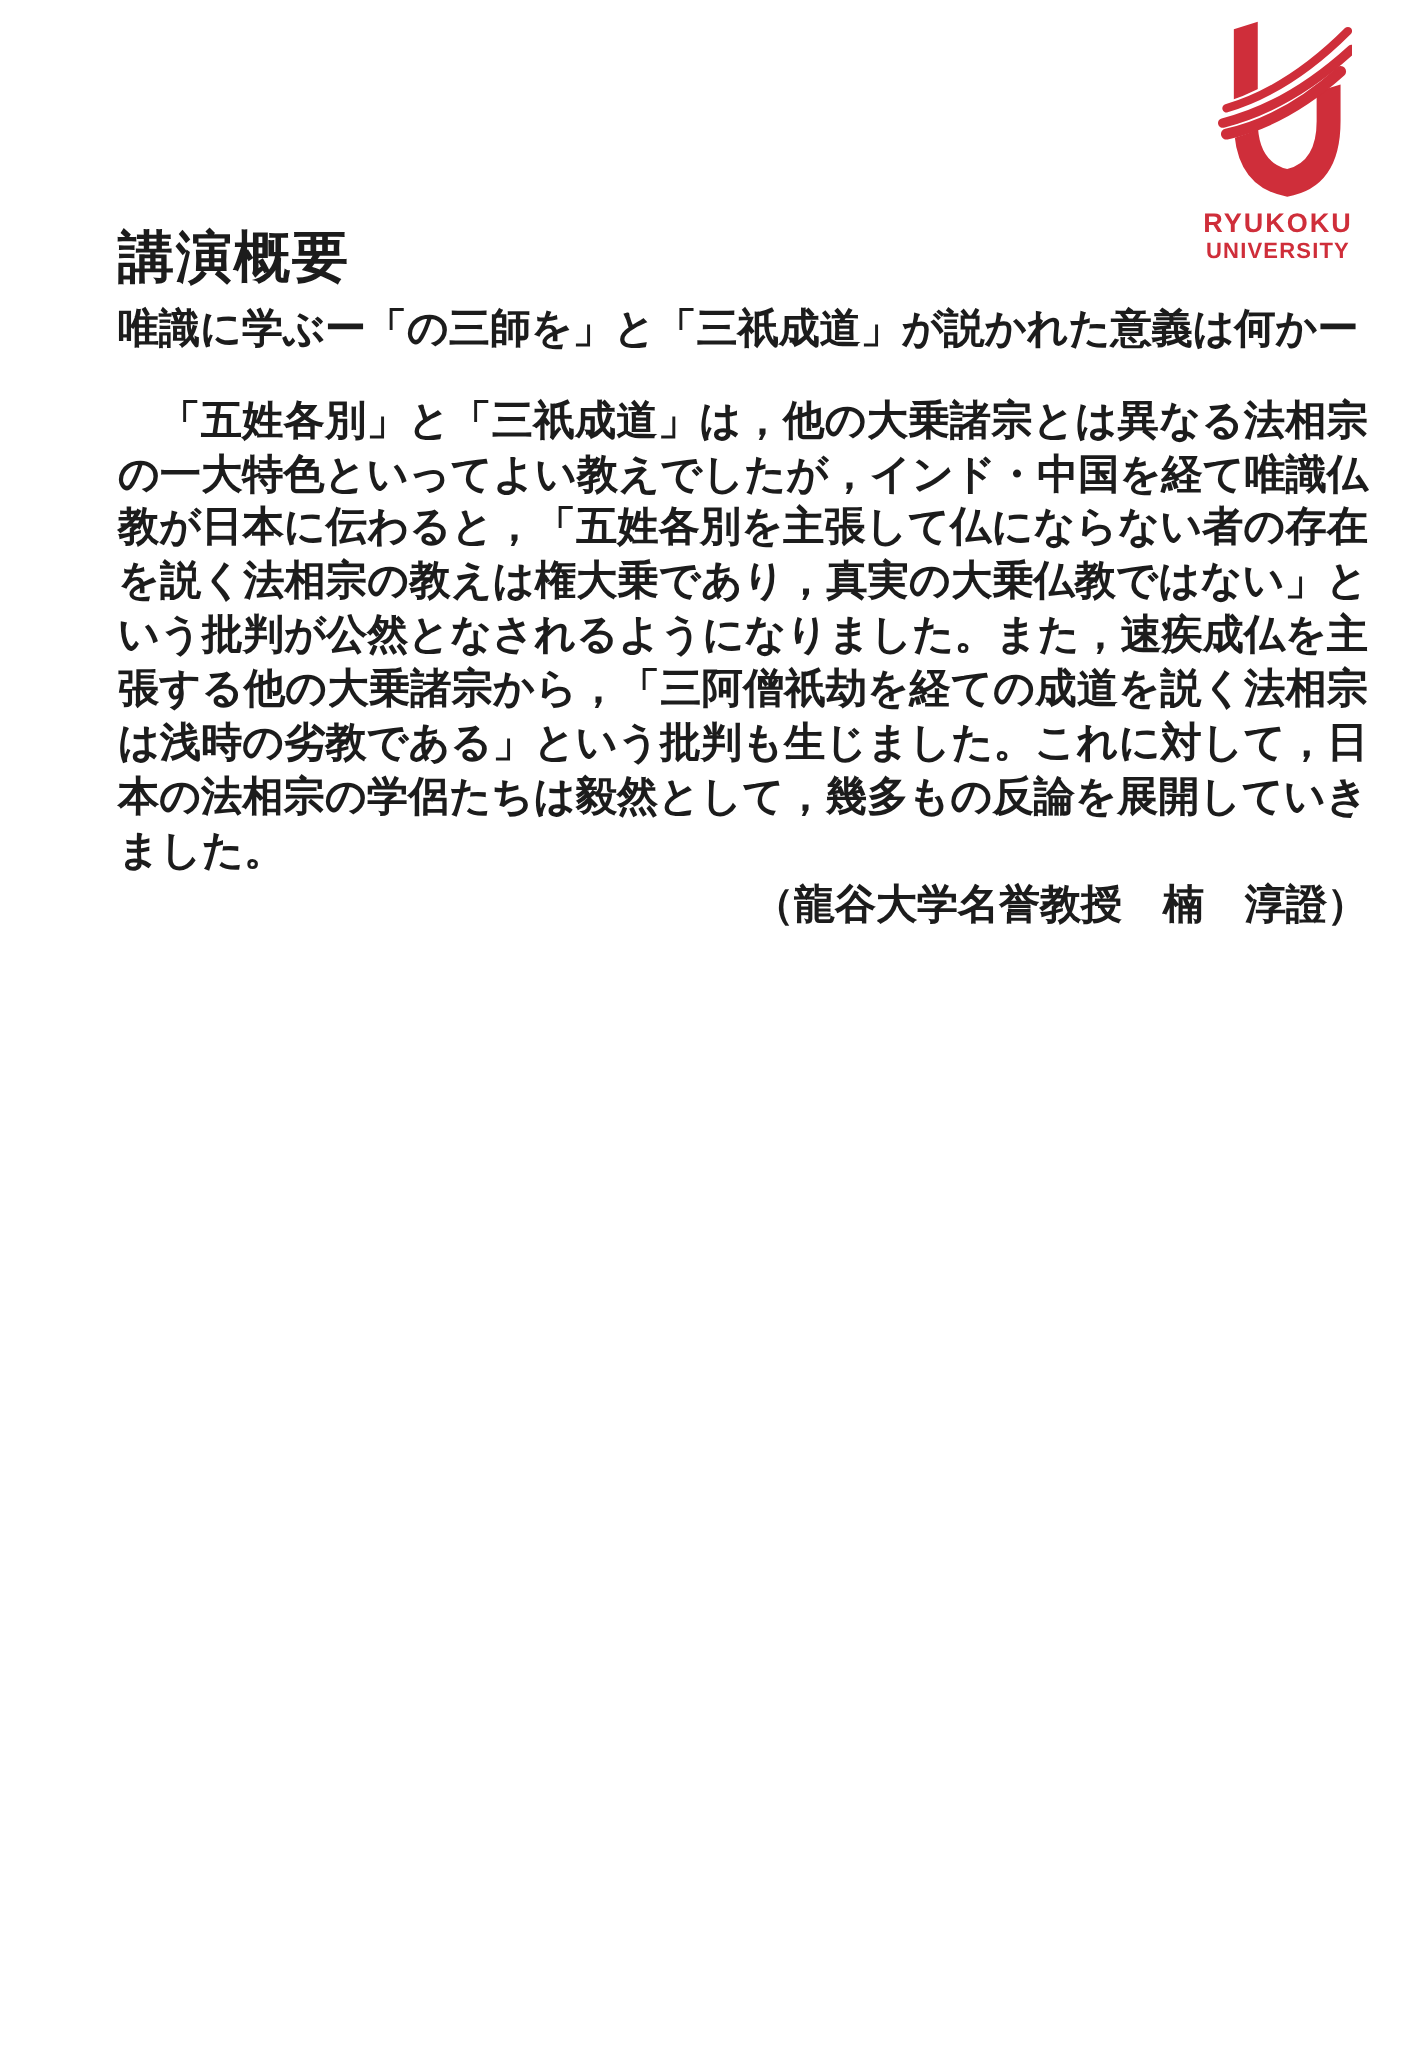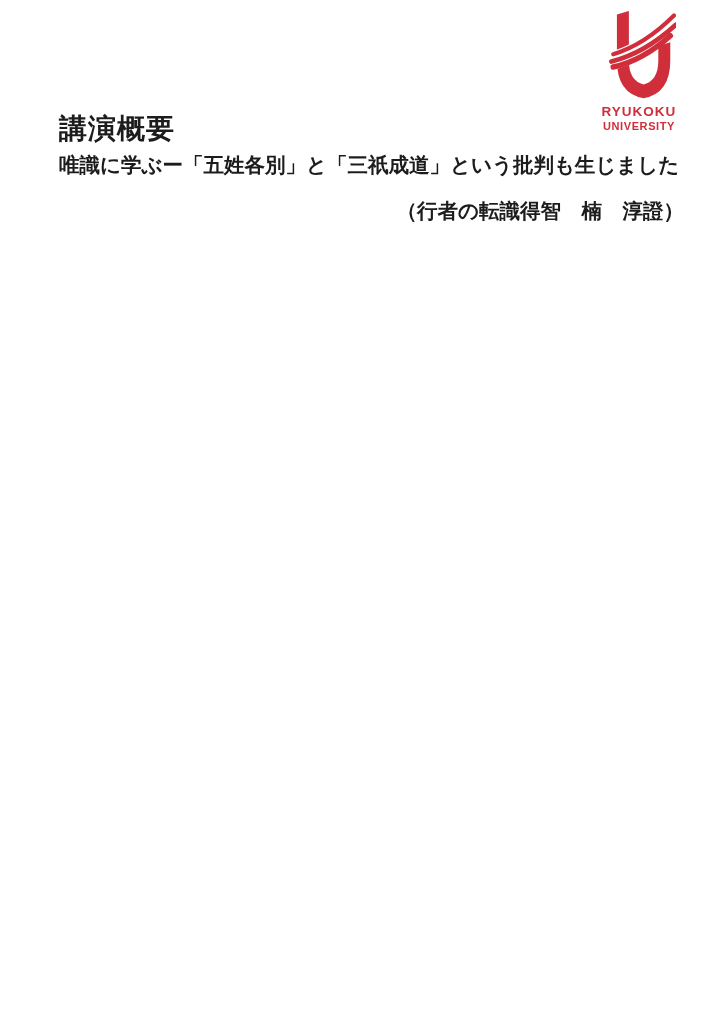--- a/index.html
+++ b/index.html
@@ -100,20 +100,21 @@
       <path d="M10,56 Q46,47 80,16" stroke="#cf2e3a" stroke-width="5.2" fill="none" stroke-linecap="round"></path>
       <path d="M12,62 Q44,55 74,28" stroke="#cf2e3a" stroke-width="6" fill="none" stroke-linecap="round"></path>
     </svg>
     <div class="brand1">RYUKOKU</div>
     <div class="brand2">UNIVERSITY</div>
   </div>
 
   <div class="content">
     <h1 class="doc-title">講演概要</h1>
 
-    <h2 class="doc-subtitle">唯識に学ぶー「五姓各別」と「三祇成道」という批判も生じました</h2>
+    <h2 class="doc-subtitle">唯識に学ぶー「の三師を」と「三祇成道」が説かれた意義は何かー</h2>
 
     <div class="abstract">
-      <p class="signature">（行者の転識得智　楠　淳證）</p>
+      <p>　「五姓各別」と「三祇成道」は，他の大乗諸宗とは異なる法相宗の一大特色といってよい教えでしたが，インド・中国を経て唯識仏教が日本に伝わると，「五姓各別を主張して仏にならない者の存在を説く法相宗の教えは権大乗であり，真実の大乗仏教ではない」という批判が公然となされるようになりました。また，速疾成仏を主張する他の大乗諸宗から，「三阿僧祇劫を経ての成道を説く法相宗は浅時の劣教である」という批判も生じました。これに対して，日本の法相宗の学侶たちは毅然として，幾多もの反論を展開していきました。</p>
+      <p class="signature">（龍谷大学名誉教授　楠　淳證）</p>
     </div>
   </div>
 
 </div>
 
 </body></html>

